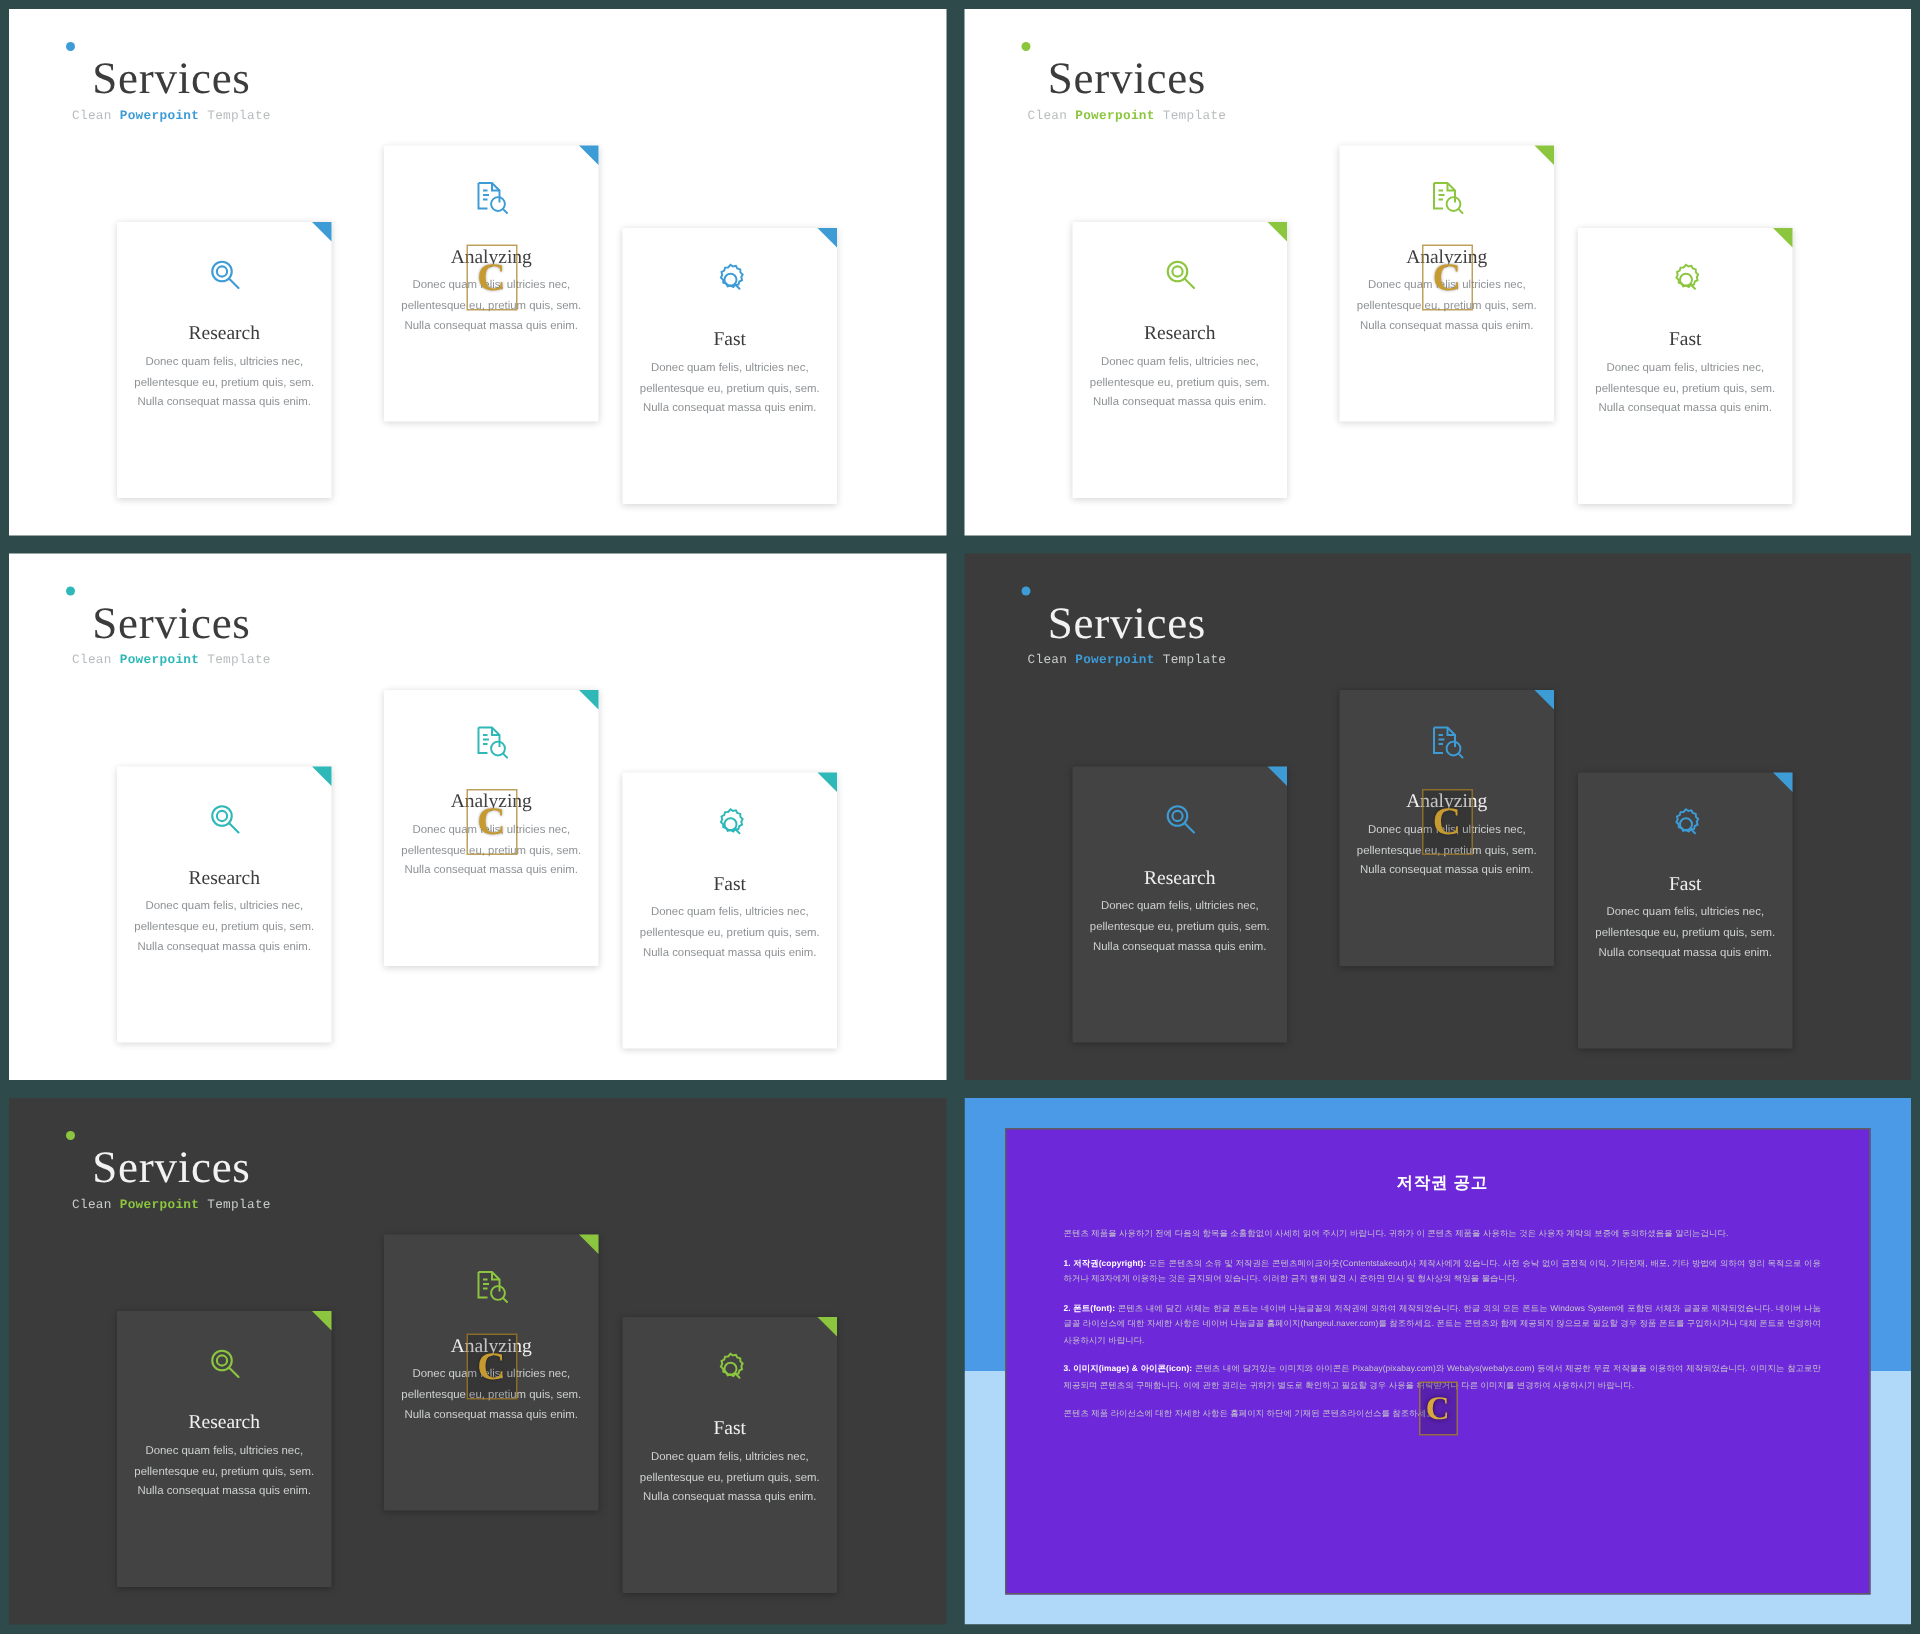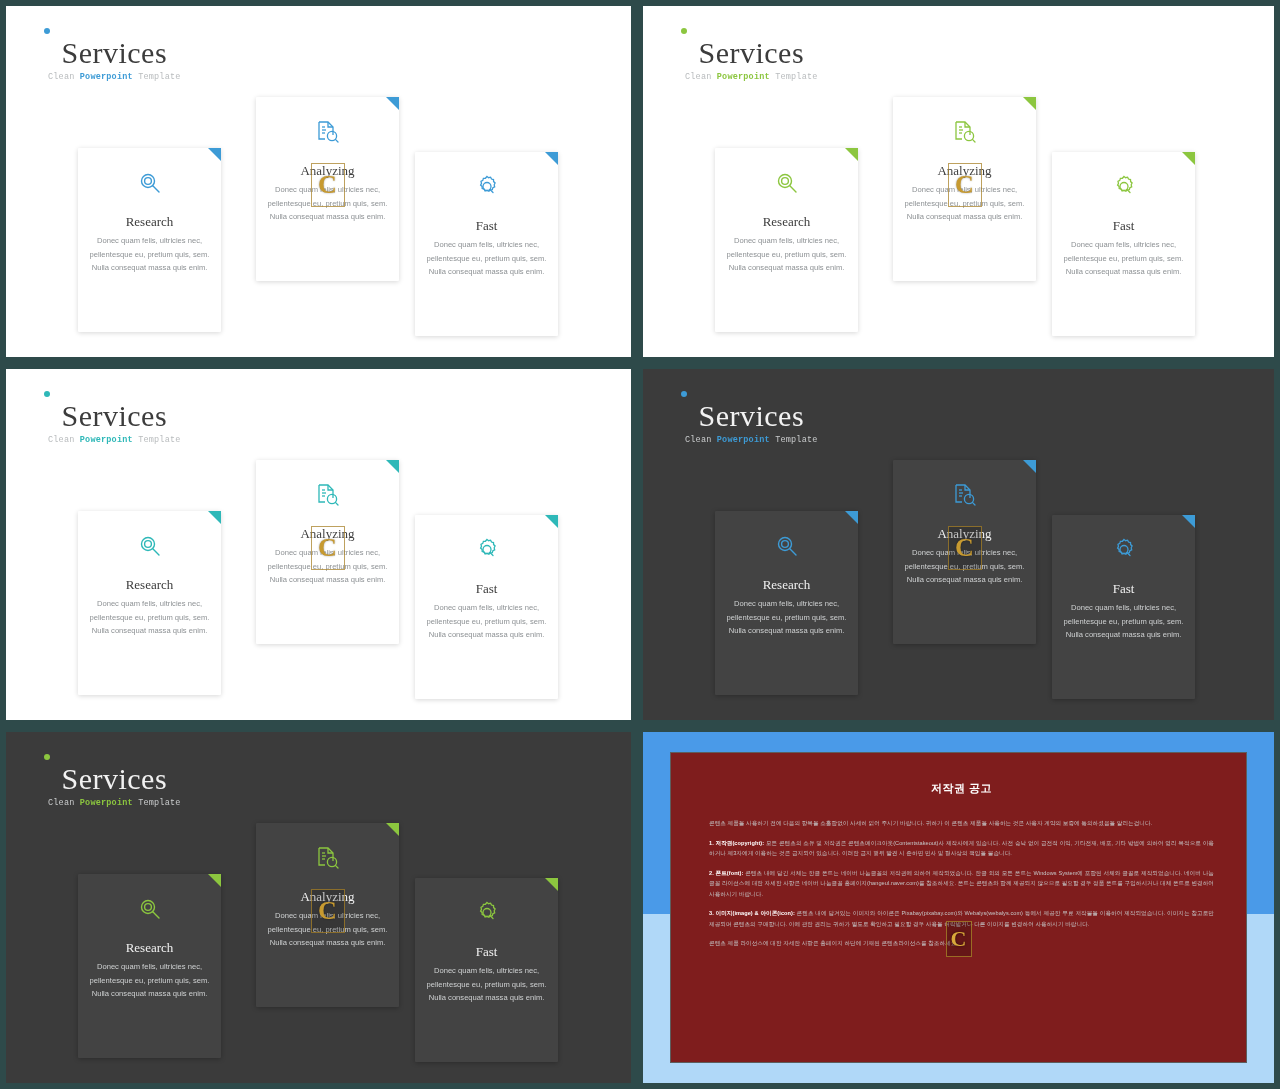--- a/index.html
+++ b/index.html
@@ -119,21 +119,21 @@
   .cr-blue-top {
     position: absolute; left: 0; top: 0; right: 0; height: 182px;
     background: #4a9ae8;
   }
   .cr-blue-bot {
     position: absolute; left: 0; top: 182px; right: 0; bottom: 0;
     background: #b0d8f8;
   }
   .cr-box {
     position: absolute; left: 27px; top: 20px; right: 27px; bottom: 20px;
-    background: #7f1d1d;
+    background: #6d28d9;
     border: 1px solid #5d5d5d;
     padding: 28px 32px 10px 38px;
   }
   .cr-title {
     text-align: center;
     color: #ffffff;
     font-size: 11px; font-weight: bold;
     letter-spacing: .5px;
   }
   .cr-body { margin-top: 22px; }

